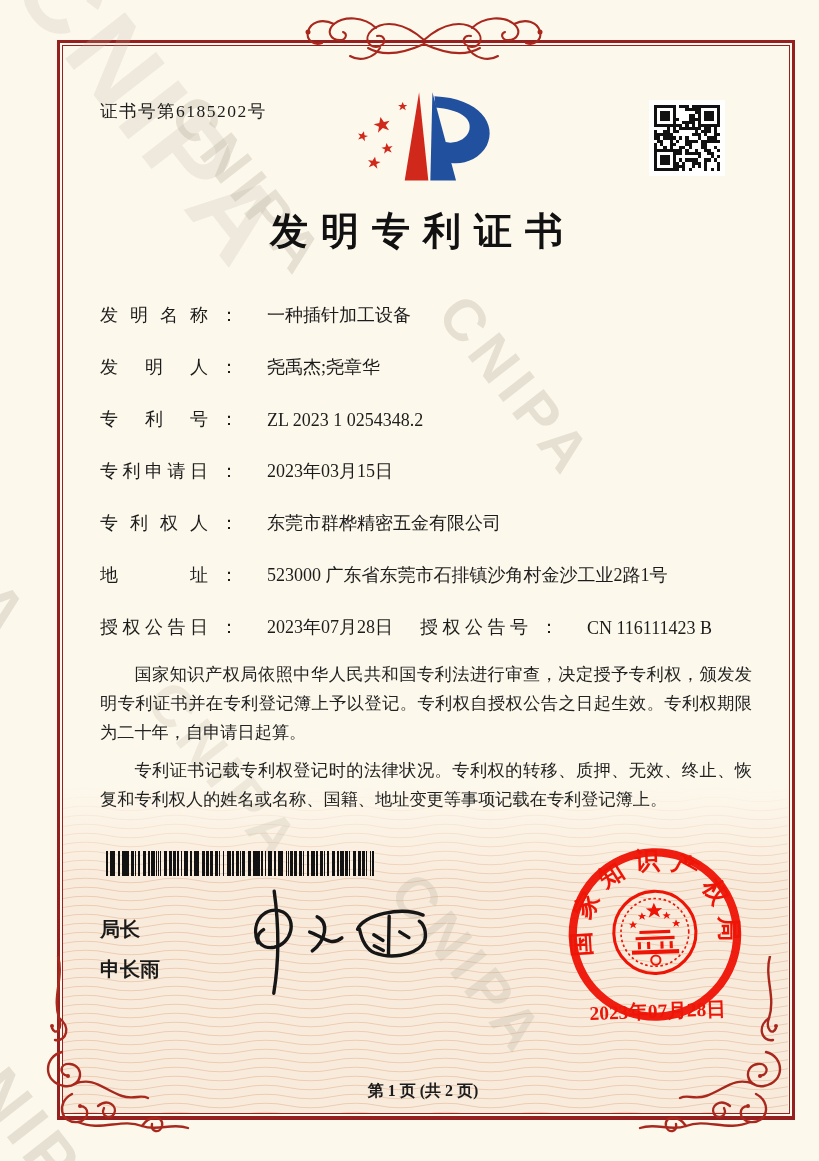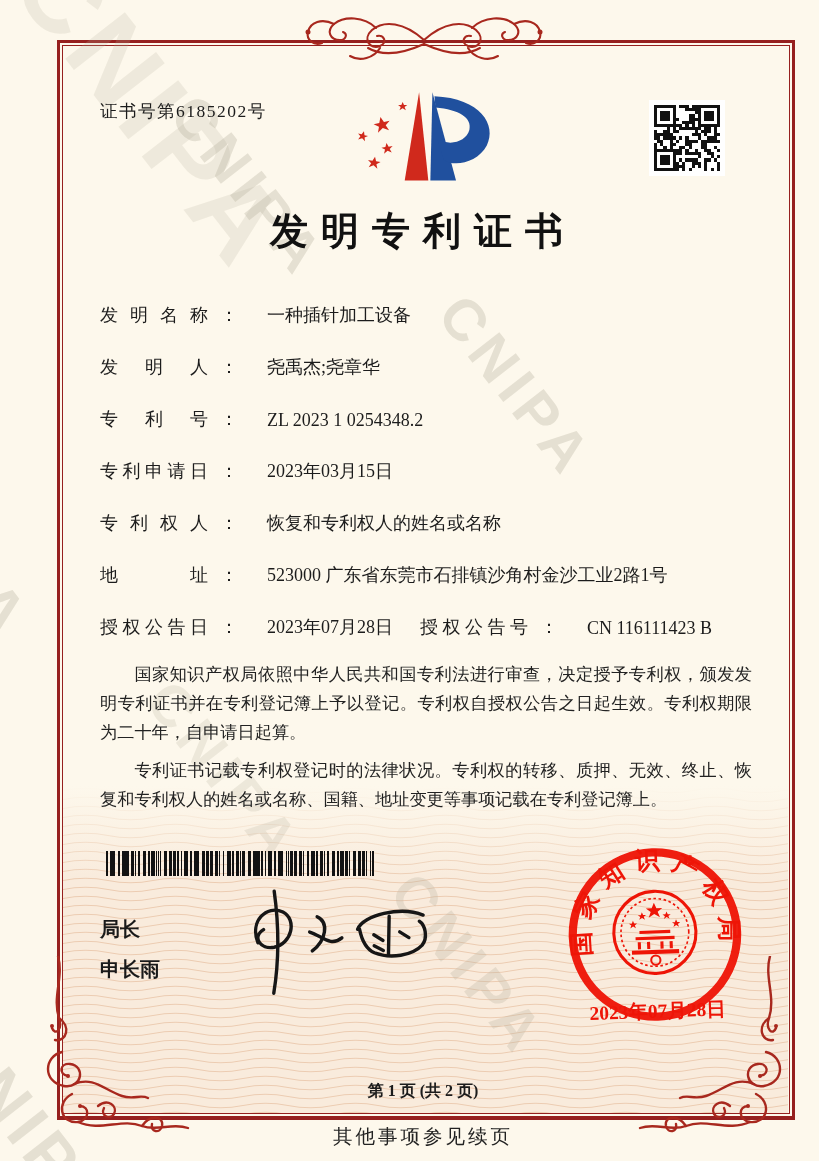--- a/index.html
+++ b/index.html
@@ -431,21 +431,21 @@
       </div>
       <div class="frow"><span class="fpair">
         <span class="flabel">专利申请日</span>
             <span class="fcolon">：</span>
             <span class="fvalue">2023年03月15日</span>
           </span>
       </div>
       <div class="frow"><span class="fpair">
         <span class="flabel">专利权人</span>
             <span class="fcolon">：</span>
-            <span class="fvalue">恢复和专利权人的姓名或名称</span>
+            <span class="fvalue">东莞市群桦精密五金有限公司</span>
           </span>
       </div>
       <div class="frow"><span class="fpair">
         <span class="flabel">地址</span>
             <span class="fcolon">：</span>
             <span class="fvalue">523000 广东省东莞市石排镇沙角村金沙工业2路1号</span>
           </span>
       </div>
       <div class="frow">
         <span class="fpair">
@@ -513,16 +513,15 @@
         </g>
         <circle cy="27" r="4.5" stroke-width="2"></circle>
         <defs>
           <polygon id="st2" points="0,-8 2.3,-2.5 8,-2.5 3.4,1 5.5,6.5 0,3 -5.5,6.5 -3.4,1 -8,-2.5 -2.3,-2.5"></polygon>
         </defs>
       </g>
       <text x="92.5" y="172" text-anchor="middle" font-size="19" font-weight="bold" fill="#ee1507" font-family="Liberation Serif, serif">2023年07月28日</text>
     </svg>
 
     <div class="page-num">第 1 页 (共 2 页)</div>
-    <div class="cont-note">其他事项参见续页</div>
 
   </div>
 </div>
 
 </body></html>

